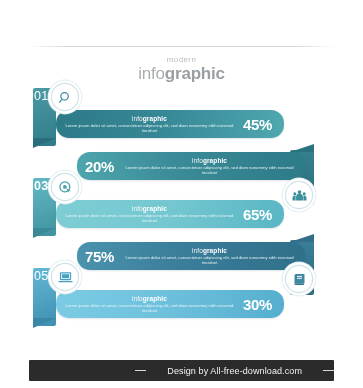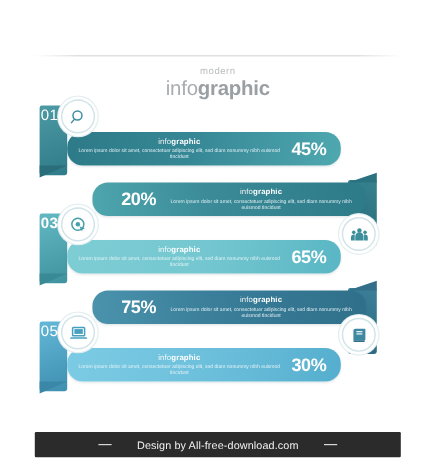--- a/index.html
+++ b/index.html
@@ -45,21 +45,21 @@
   .bar-title .bd{font-weight:700;}
   .bar-desc{
     font-size:4.2px;line-height:5.2px;color:#e9f5f8;opacity:.95;
     padding:0 2px;
   }
   .pct{
     font-size:15px;font-weight:700;color:#ffffff;line-height:15px;
     letter-spacing:-.3px;white-space:nowrap;
   }
   .pct-right{padding-right:12px;}
-  .pct-left{padding-left:24px;}
+  .pct-left{padding-left:8px;}
 
   
   .endcap{position:absolute;border-radius:2px;}
   .endcap-fold{position:absolute;width:0;height:0;}
 
   
   .num{
     position:absolute;font-size:12.5px;color:#ffffff;line-height:13px;
     letter-spacing:.2px;z-index:6;text-align:right;
   }
@@ -67,21 +67,21 @@
     position:absolute;border-radius:50%;background:#ffffff;
     display:flex;align-items:center;justify-content:center;z-index:5;
     box-shadow:0 0 0 1.2px #cfe3e8, 0 0 0 3.4px #ffffff, 0 0 0 4.4px #e3eef1;
   }
   .icon-ring svg{display:block;}
 
   
   .footer{
     position:absolute;left:29px;top:360px;width:305px;height:21px;
     background:#2b2b2b;border-radius:1px;
-    display:flex;align-items:center;justify-content:center;gap:21px;
+    display:flex;align-items:center;justify-content:flex-end;gap:21px;
   }
   .footer-text{
     font-size:9px;color:#f2f2f2;letter-spacing:.1px;white-space:nowrap;
   }
   .dash{width:11px;height:1px;background:#d8d8d8;display:block;}
 </style>
 </head>
 <body>
 
 <div class="stage">

